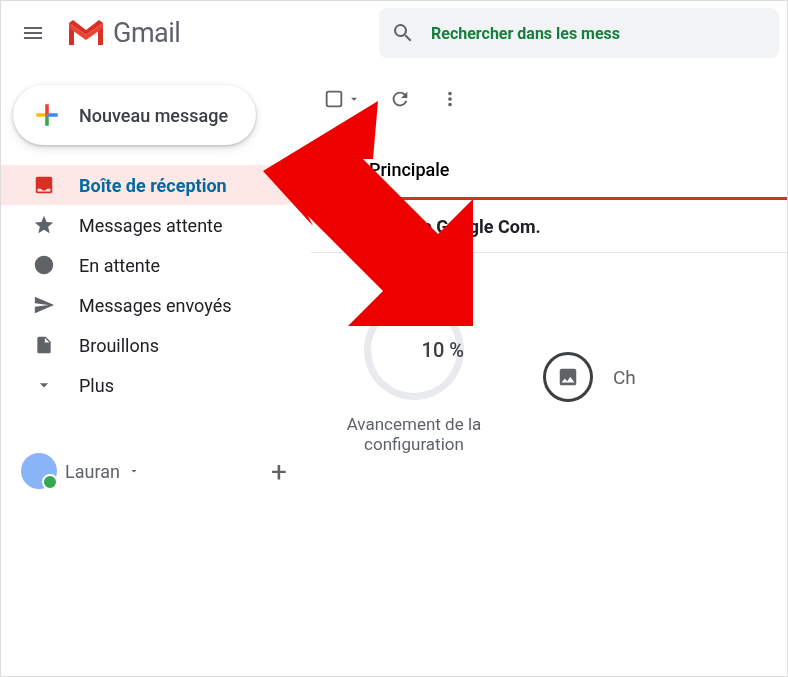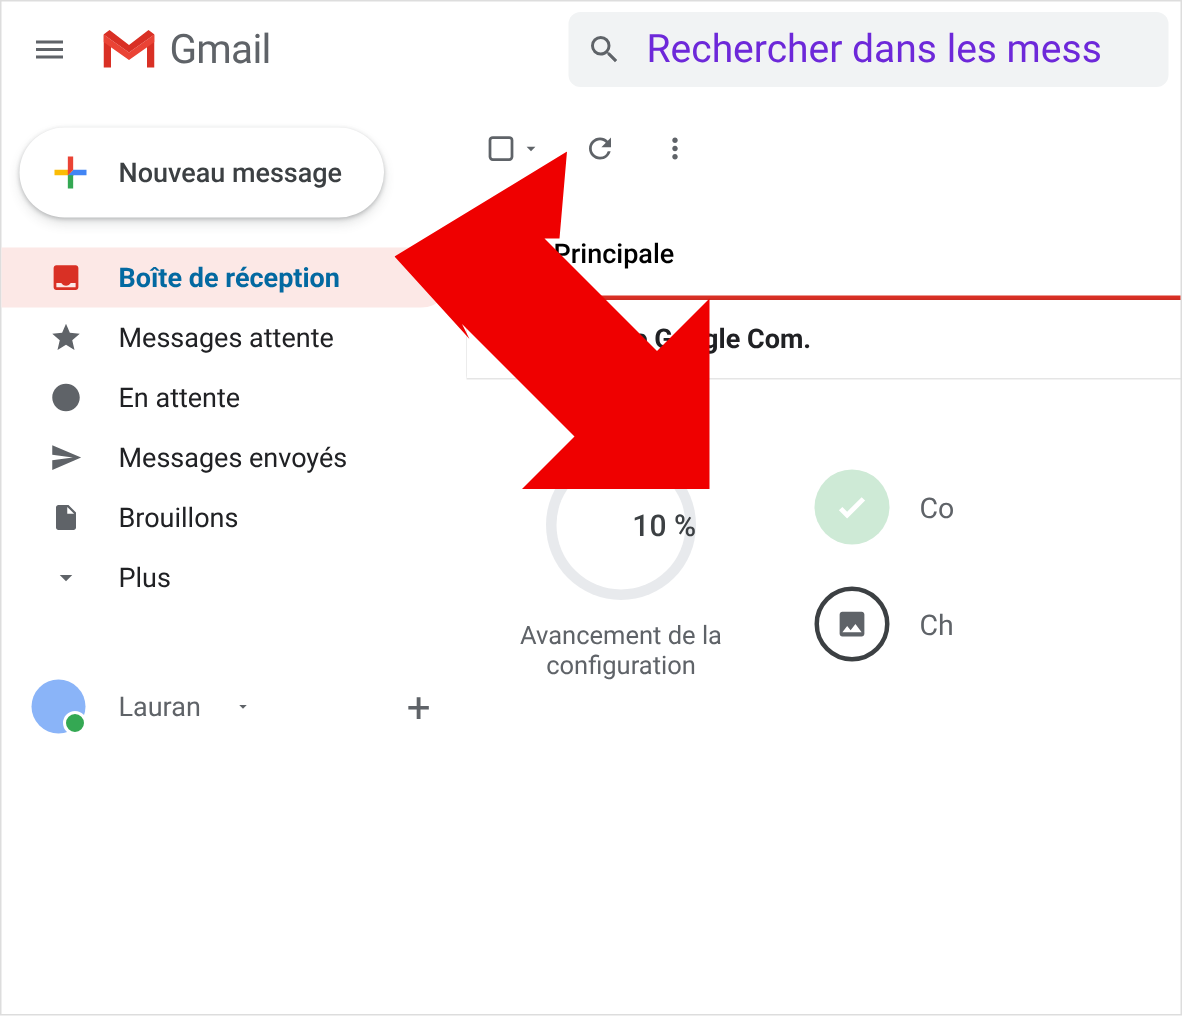--- a/index.html
+++ b/index.html
@@ -42,24 +42,25 @@
     border-radius: 8px;
     height: 50px;
     display: flex;
     align-items: center;
     padding: 0 12px;
     gap: 16px;
     flex: 1;
     max-width: 400px;
   }
   .search-placeholder {
-    color: #6d28d9;
-    font-size: 26px;
+    color: #15803d;
+    font-size: 16px;
     white-space: nowrap;
     overflow: hidden;
+    font-weight: bold;
   }
   
   .body-area {
     display: flex;
     height: calc(100% - 64px);
   }
   .sidebar {
     width: 310px;
     flex-shrink: 0;
     padding-top: 10px;
@@ -98,21 +99,21 @@
     background: #fce8e6;
     color: #0369a1;
     font-weight: 700;
   }
   .nav-item.active .nav-icon { color:#d93025; }
   .hangouts {
     margin-top: 48px;
     display: flex;
     align-items: center;
     padding: 0 24px 0 20px;
-    gap: 22px;
+    gap: 8px;
     font-size: 18px;
     color: #5f6368;
   }
   .avatar {
     width: 36px; height: 36px; border-radius: 50%;
     background: #8ab4f8;
     position: relative;
   }
   .avatar::after {
     content:''; position:absolute; bottom:-1px; right:-1px;
@@ -344,28 +345,20 @@
 
     <div class="setup-card">
       <div class="progress-wrap">
         <div class="progress-circle">
           <span>10 %</span>
         </div>
         <div>Avancement de la configuration</div>
       </div>
       <div class="steps">
         <div class="step">
-          <div class="step-icon" style="background:#ceead6">
-            <svg width="26" height="26" viewBox="0 0 24 24" fill="none" stroke="#fff" stroke-width="3">
-                <path d="M5 13l4 4L19 7"></path>
-              </svg>
-          </div>
-          <span>Co</span>
-        </div>
-        <div class="step">
           <div class="step-icon" style="border:3px solid #3c4043">
             <svg width="22" height="22" viewBox="0 0 24 24" fill="#5f6368">
                 <path d="M21 19V5c0-1.1-.9-2-2-2H5c-1.1 0-2 .9-2 2v14c0 1.1.9 2 2 2h14c1.1 0 2-.9 2-2zM8.5 13.5l2.5 3.01L14.5 12l4.5 6H5l3.5-4.5z"></path>
               </svg>
           </div>
           <span>Ch</span>
         </div>
       </div>
     </div>
   </div>

